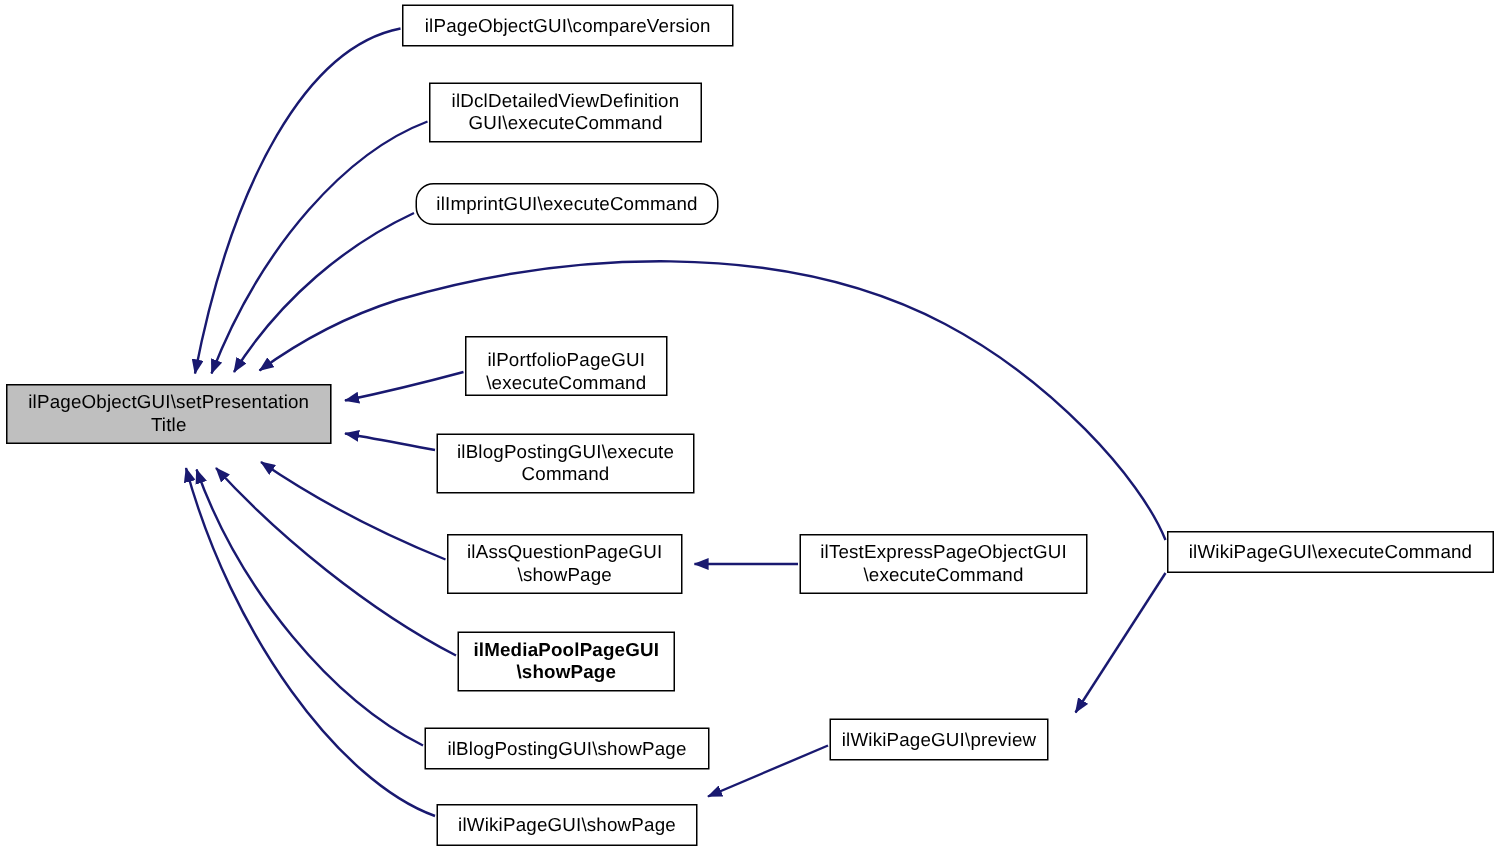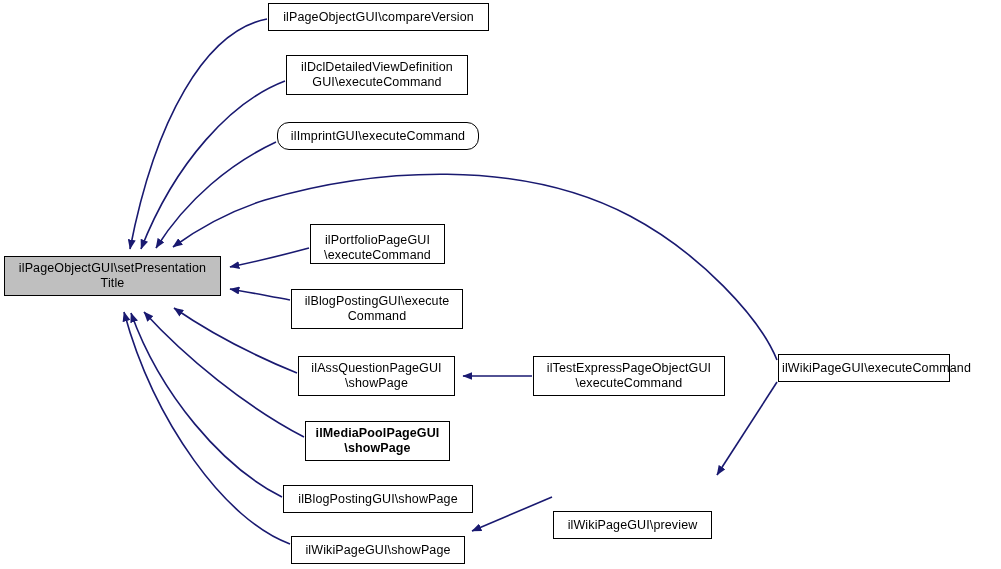--- a/index.html
+++ b/index.html
@@ -127,21 +127,21 @@
 
   <div class="node" style="left:291px; top:536px; width:174px; height:28px;">
     <span class="node-label">ilWikiPageGUI\showPage</span>
   </div>
 
   <div class="node" style="left:533px; top:356px; width:192px; height:40px;">
     <span class="node-label">ilTestExpressPageObjectGUI
 \executeCommand</span>
   </div>
 
-  <div class="node" style="left:553px; top:479px; width:159px; height:28px;margin-top:32px;">
+  <div class="node" style="left:553px; top:479px; width:146px; height:28px;">
     <span class="node-label">ilWikiPageGUI\preview</span>
   </div>
 
-  <div class="node" style="left:778px; top:354px; width:172px; height:28px;">
+  <div class="node" style="left:778px; top:354px; width:218px; height:28px;">
     <span class="node-label">ilWikiPageGUI\executeCommand</span>
   </div>
 
 </div>
 
 </body></html>

